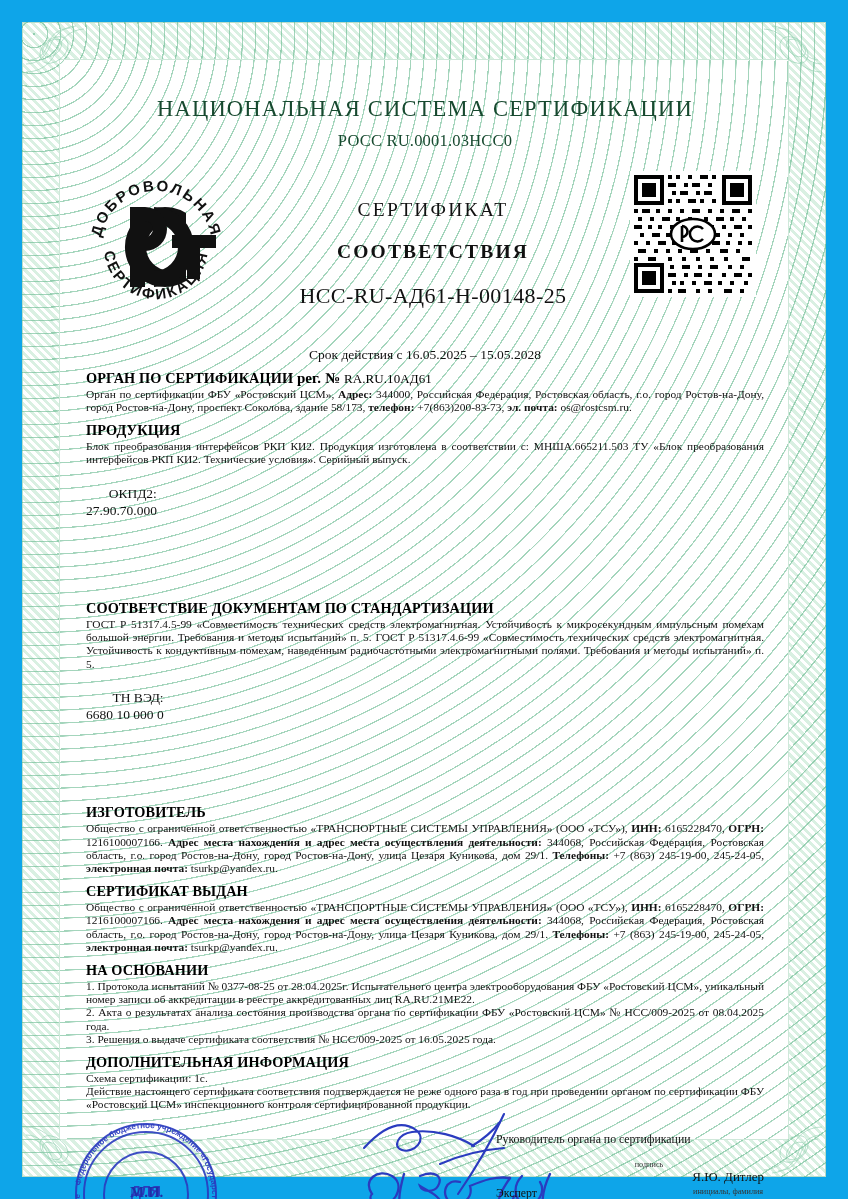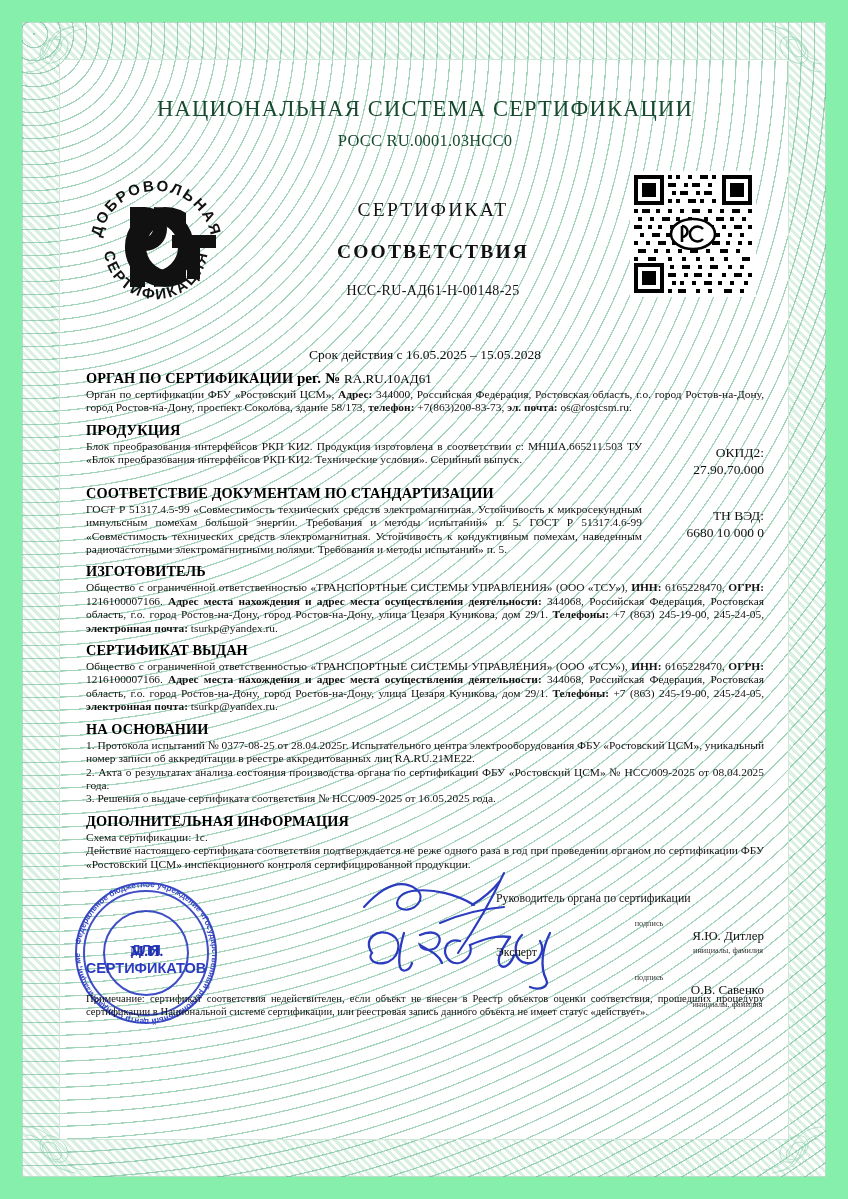--- a/index.html
+++ b/index.html
@@ -14,21 +14,21 @@
     color: #1a1a1a;
     position: relative;
     overflow: hidden;
   }
 
   
   .page {
     position: absolute;
     left: 0; top: 0;
     width: 848px; height: 1199px;
-    background: #86efac;
+    background: #0ea5e9;
   }
   .border-frame {
     position: absolute;
     left: 22px; top: 22px;
     width: 804px; height: 1155px;
     box-sizing: border-box;
     border: 38px solid transparent;
     background:
       linear-gradient(#ffffff, #ffffff) padding-box,
       repeating-linear-gradient(45deg,
@@ -111,21 +111,21 @@
   }
   .cert-head .l1,
   .cert-head .l2 {
     font-size: 19.5px;
     letter-spacing: 2.2px;
     color: #111;
   }
   .cert-head .l2 { margin-top: 20px; font-weight: bold; }
   .cert-head .num {
     margin-top: 20px;
-    font-size: 14px;
+    font-size: 22px;
     letter-spacing: .4px;
     color: #111;
   }
   .qr-wrap {
     position: absolute;
     right: 8px; top: 4px;
     width: 126px; height: 126px;
   }
 
   .validity {
@@ -153,20 +153,21 @@
     text-align: justify;
     color: #111;
   }
   .para.j { text-align: justify; text-justify: inter-word; }
   .para b { font-weight: bold; }
 
   .two-col {
     display: flex;
     align-items: flex-start;
     gap: 14px;
+    flex-direction: column;
   }
   .two-col .left { flex: 1 1 auto; }
   .two-col .right {
     flex: 0 0 108px;
     text-align: right;
     font-size: 13.5px;
     line-height: 17px;
     color: #111;
     padding-top: 4px;
   }

